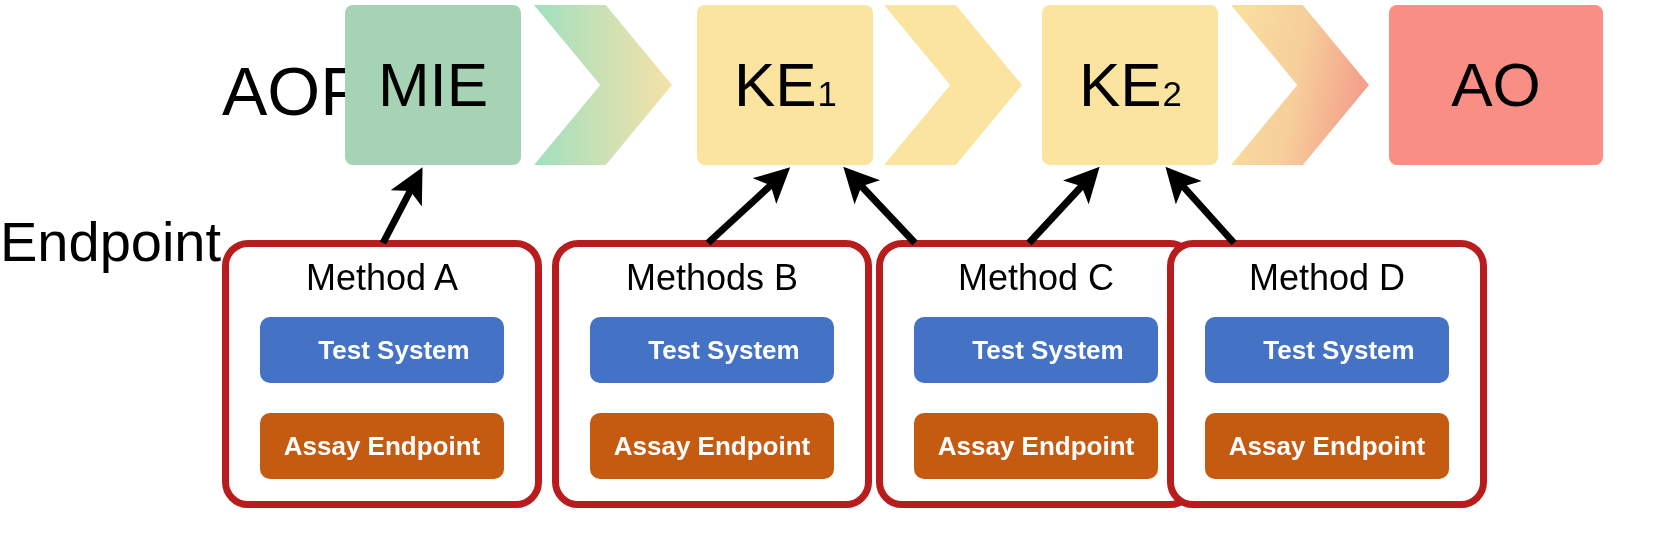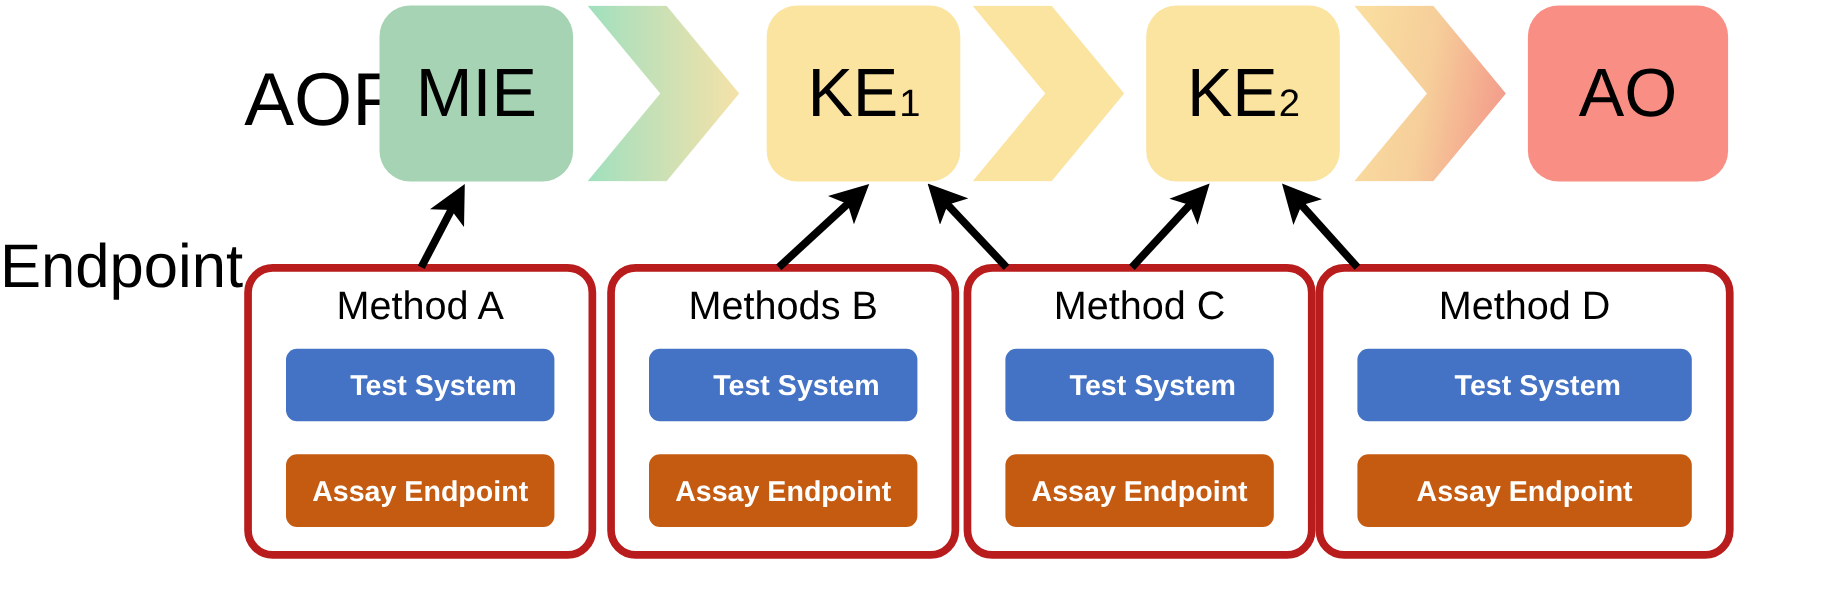--- a/index.html
+++ b/index.html
@@ -34,41 +34,41 @@
     left: 0px;
     top: 214px;
     font-size: 56px;
   }
 
   
   .aop-node {
     position: absolute;
     top: 5px;
     height: 160px;
-    border-radius: 28px;
+    border-radius: 8px;
     display: flex;
     align-items: center;
     justify-content: center;
     color: #000000;
     font-size: 62px;
     font-family: "Liberation Sans", sans-serif;
     font-weight: 400;
     line-height: 1;
   }
   .aop-node sub {
     font-size: 0.56em;
     vertical-align: baseline;
     position: relative;
     top: 0.26em;
     left: 0.02em;
   }
   #node-mie  { left: 345px;  width: 176px; background: #A6D3B3; }
   #node-ke1  { left: 697px;  width: 176px; background: #FBE3A0; }
   #node-ke2  { left: 1042px; width: 176px; background: #FBE3A0; }
-  #node-ao   { left: 1389px; width: 182px; background: #F98E84; }
+  #node-ao   { left: 1389px; width: 214px; background: #F98E84; }
 
   
   .chevron {
     position: absolute;
     top: 5px;
     height: 160px;
     width: 138px;
     clip-path: polygon(0% 0%, 52% 0%, 100% 50%, 52% 100%, 0% 100%, 48% 50%);
   }
   #chev-1 { left: 534px;  background: linear-gradient(90deg, #9FE0BE 0%, #BFE0B8 35%, #F5E2A8 100%); }
@@ -81,21 +81,21 @@
     top: 240px;
     height: 268px;
     border: 7px solid #b91c1c;
     border-radius: 26px;
     background: #ffffff;
     box-sizing: border-box;
   }
   #card-a { left: 222px;  width: 320px; }
   #card-b { left: 552px;  width: 320px; }
   #card-c { left: 876px;  width: 320px; }
-  #card-d { left: 1196px; width: 380px; }
+  #card-d { left: 1167px; width: 320px; }
 
   .method-title {
     position: absolute;
     left: 0;
     right: 0;
     top: 10px;
     text-align: center;
     color: #000000;
     font-size: 36px;
     font-family: "Liberation Sans", sans-serif;

